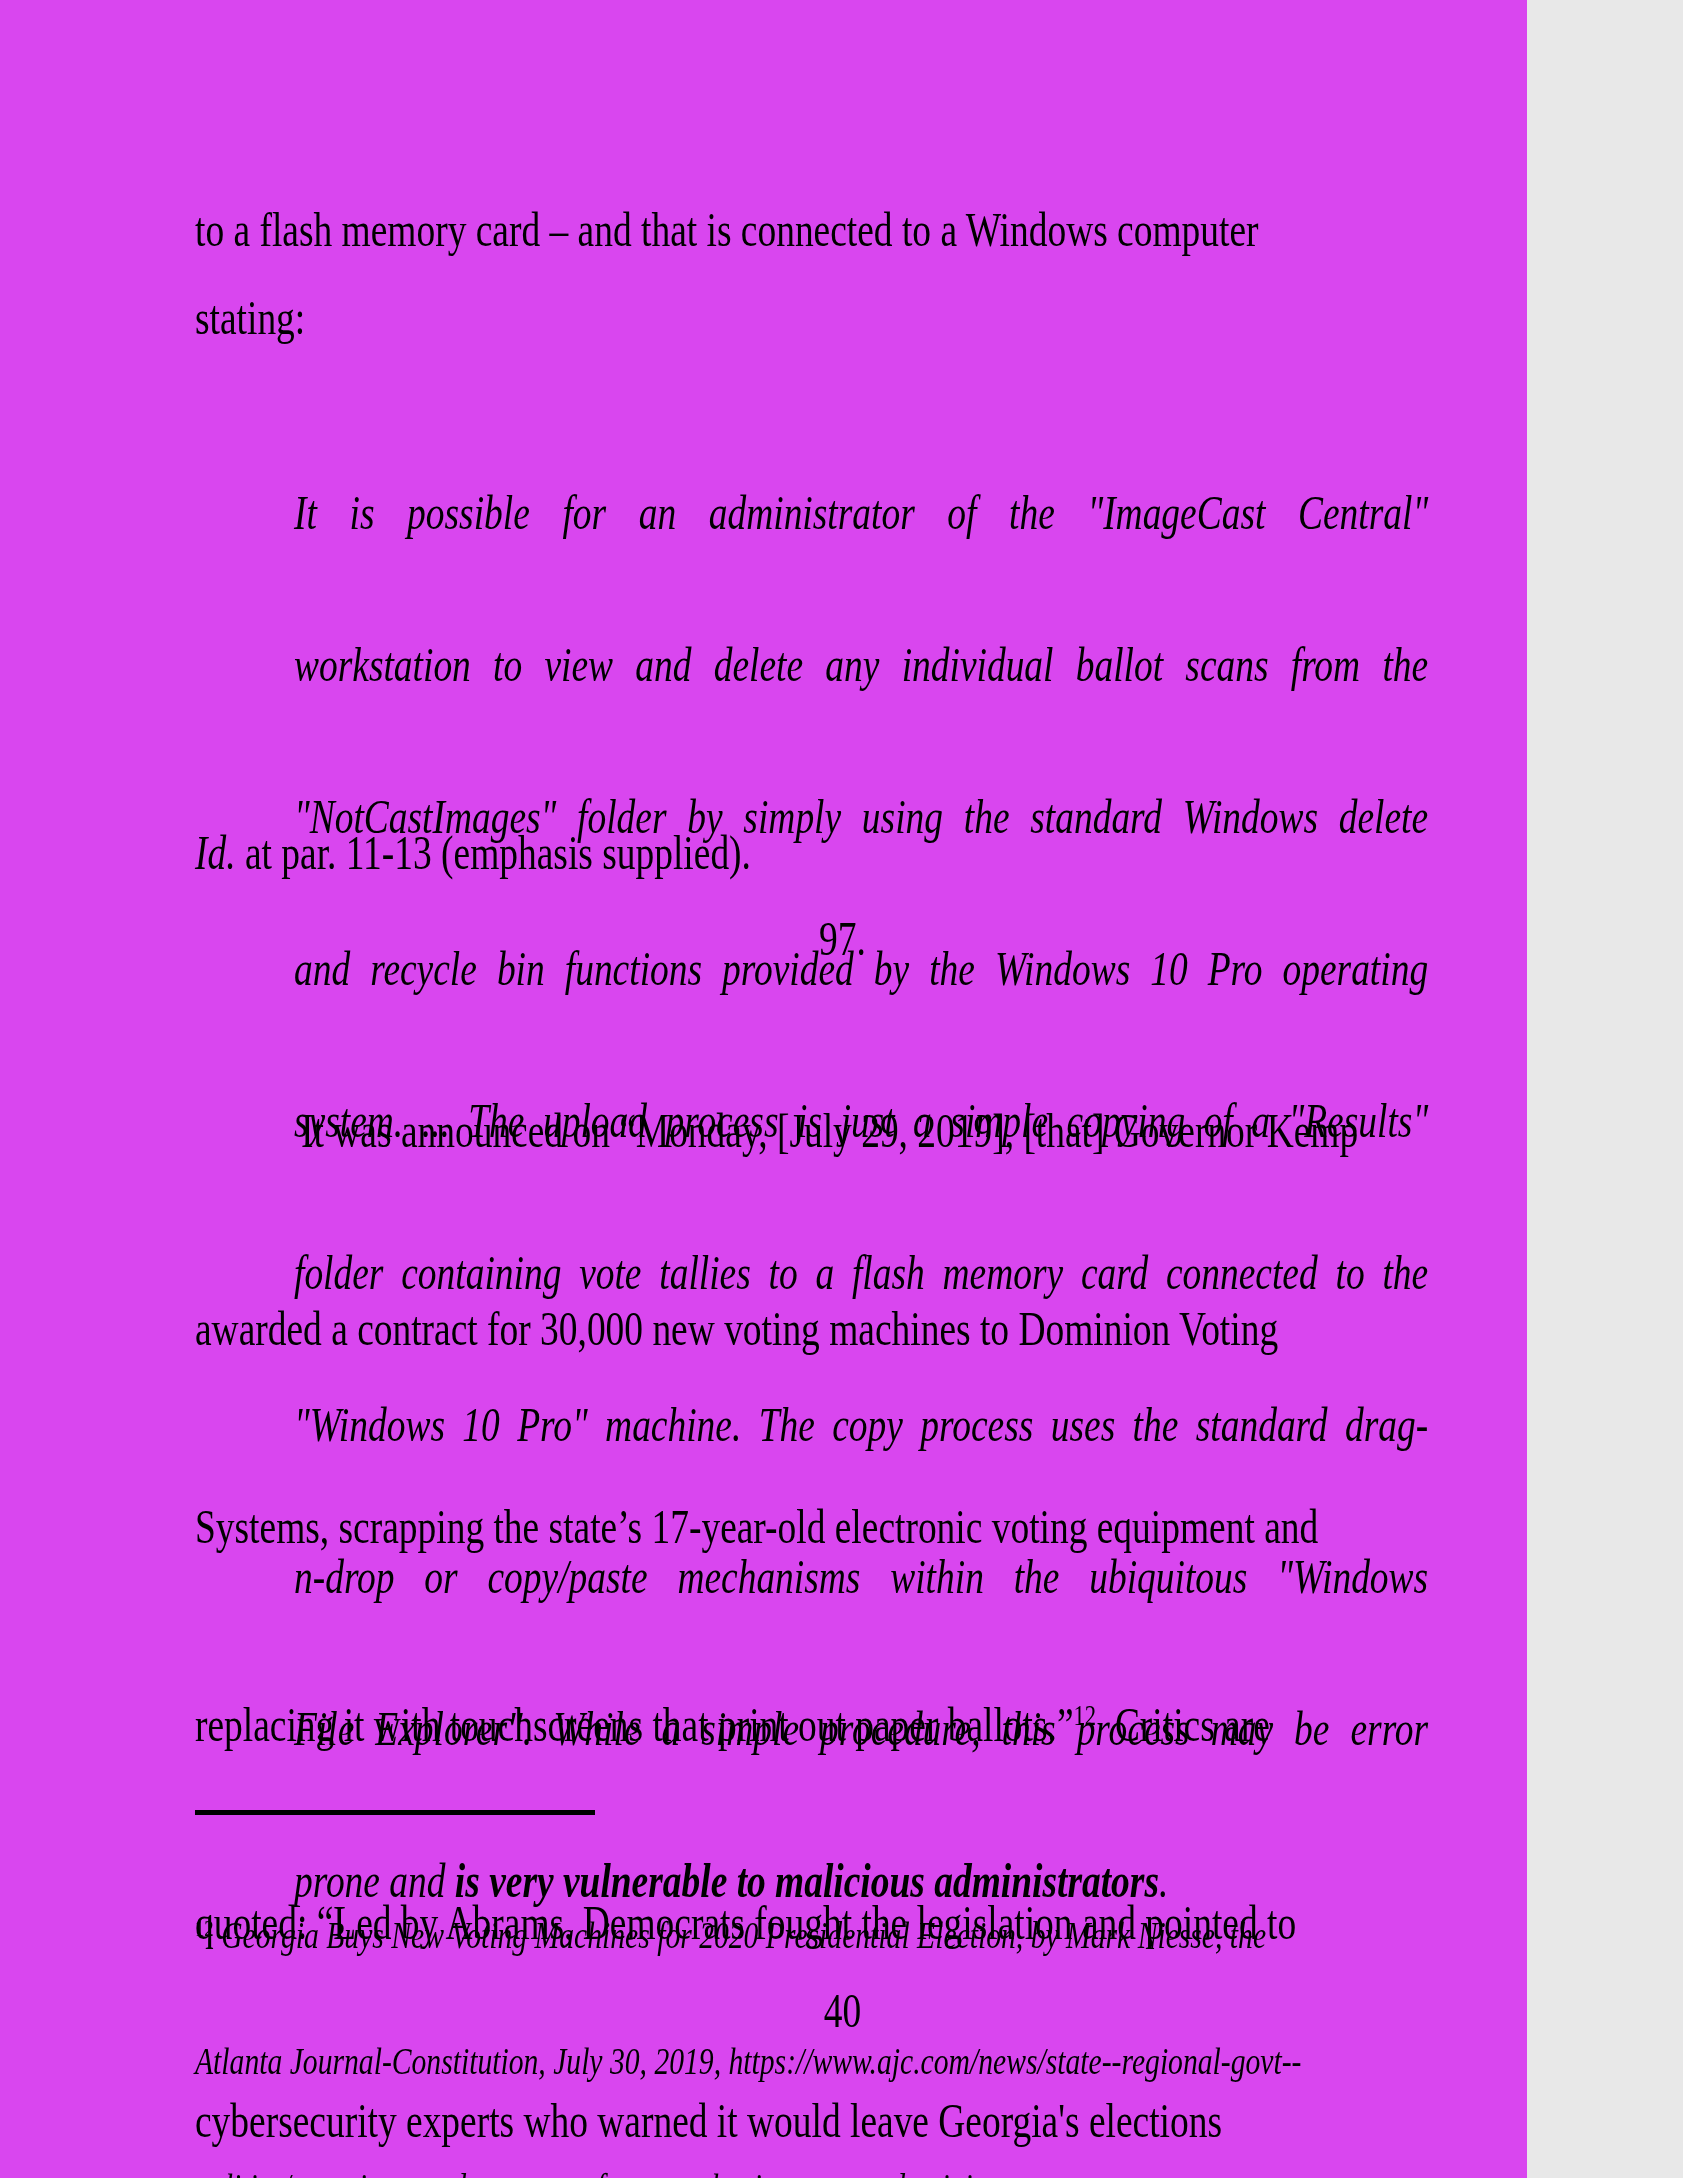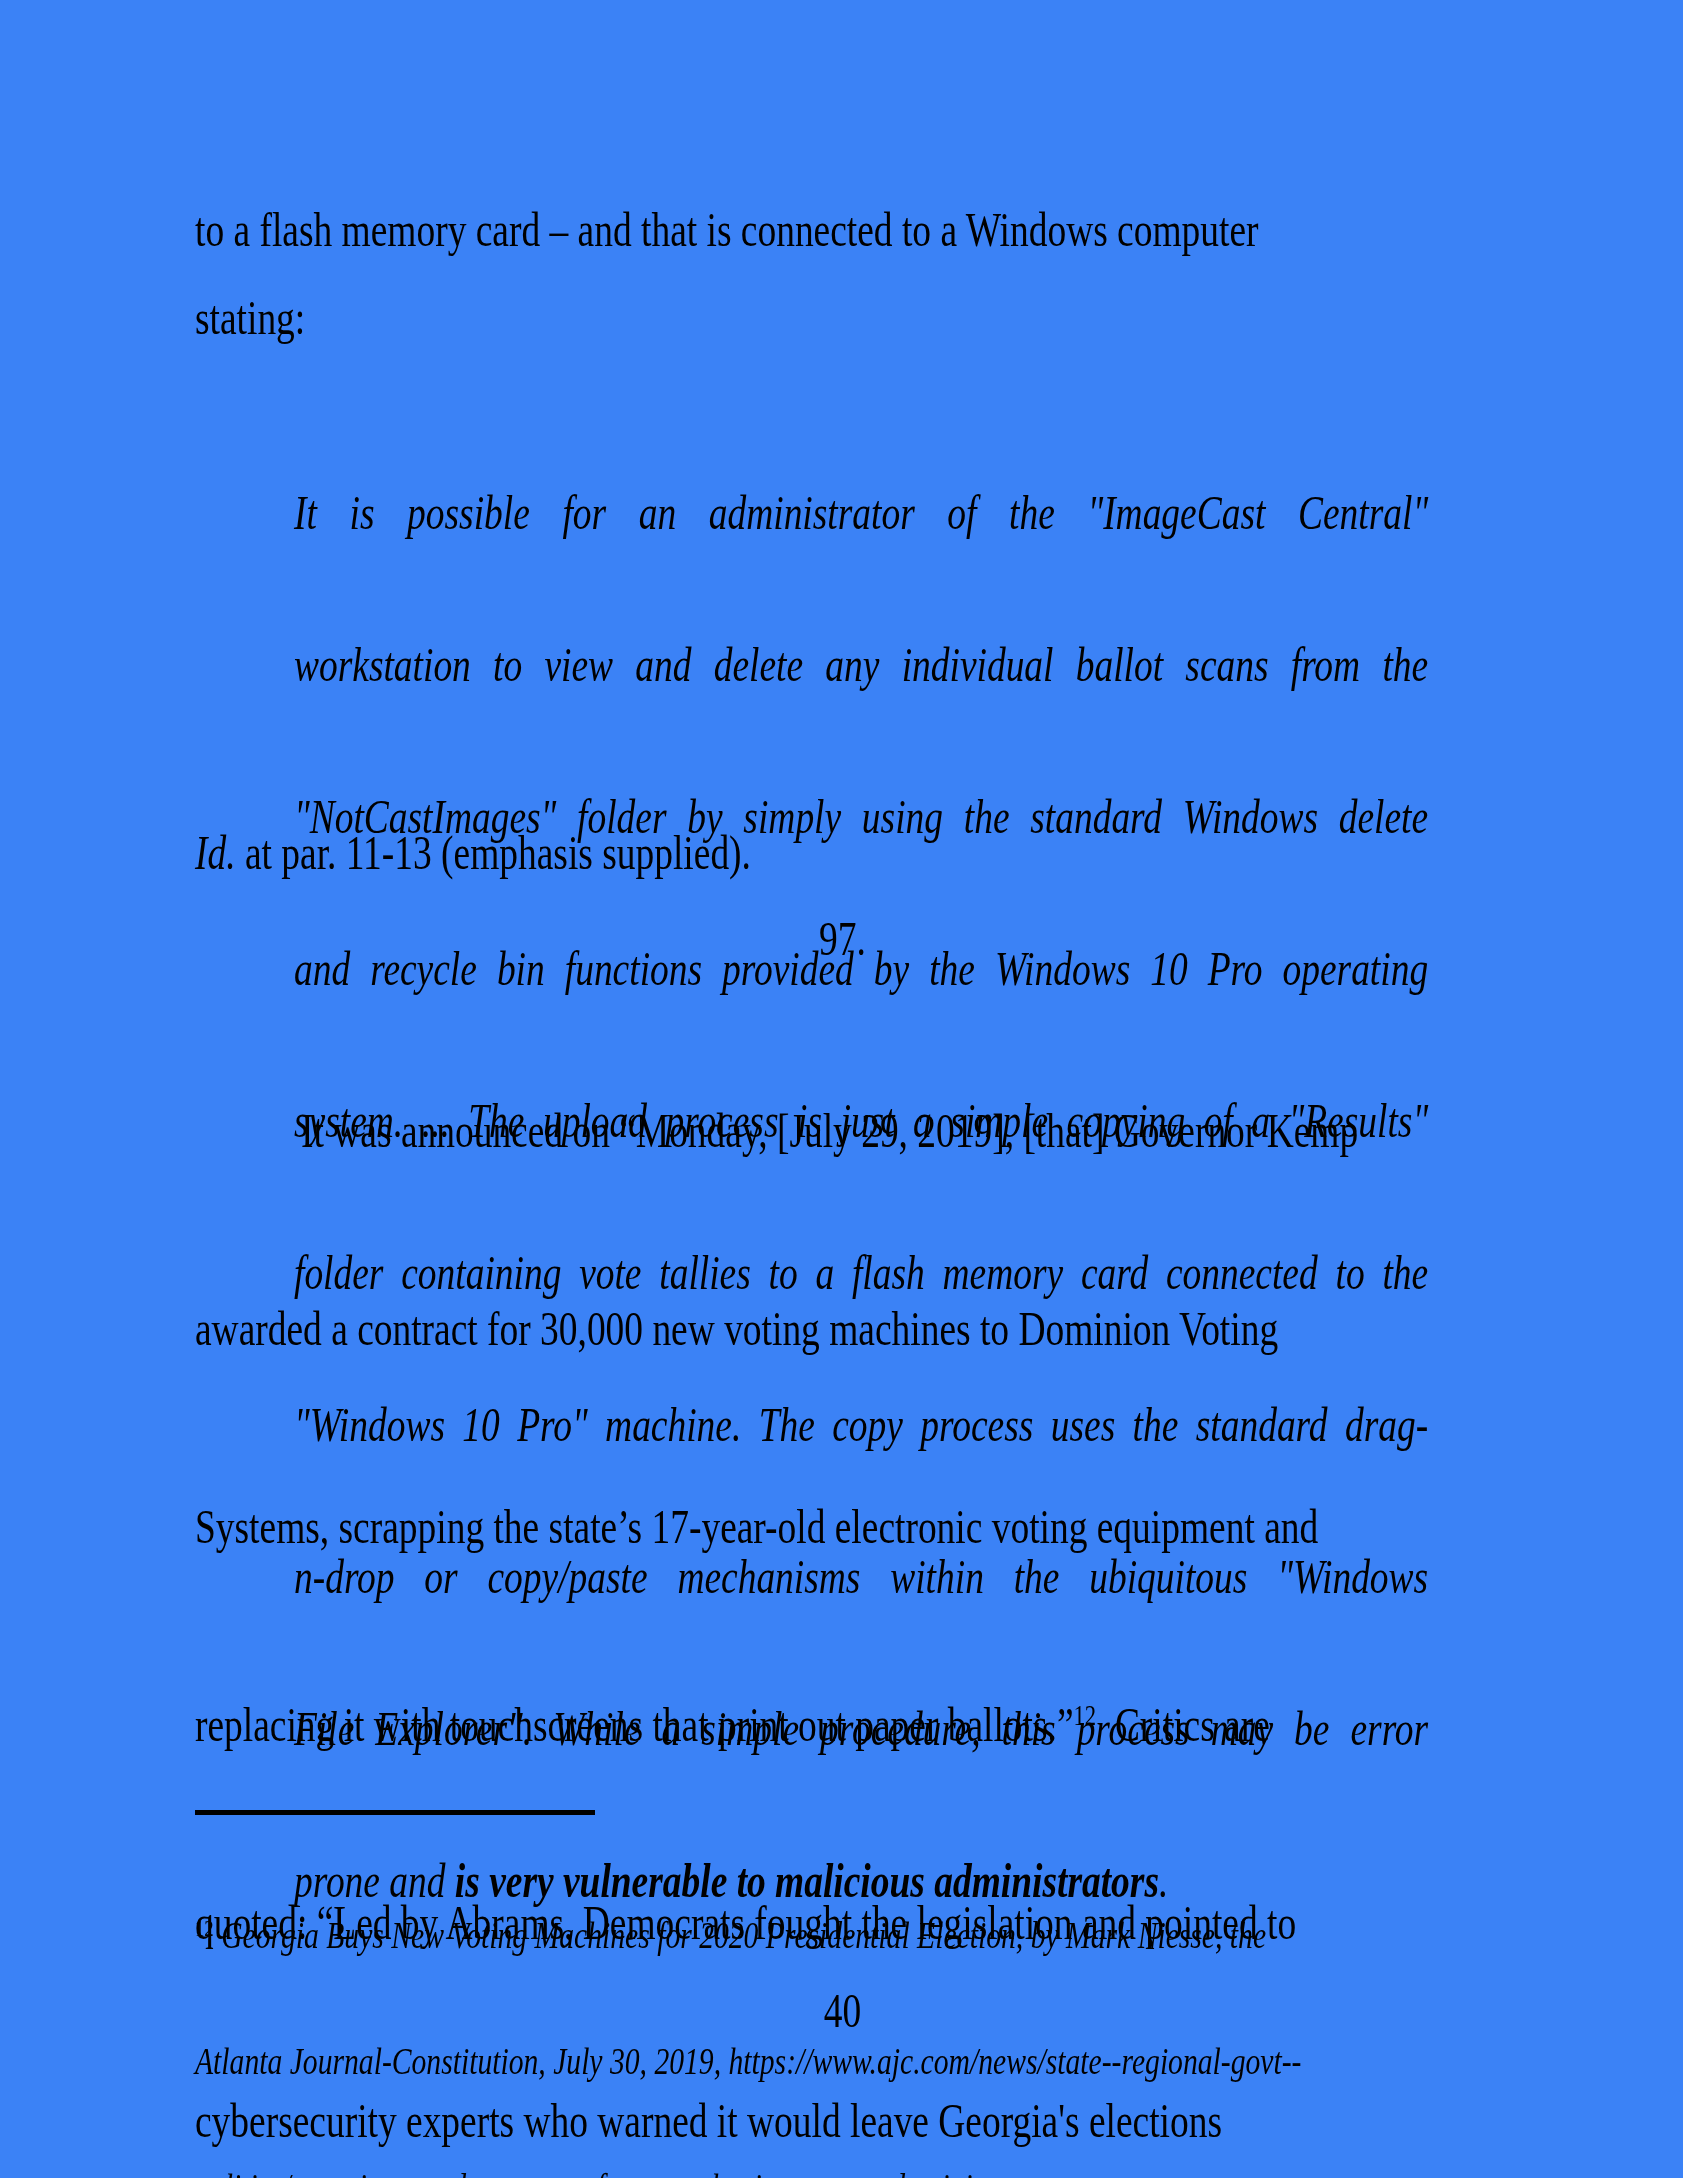--- a/index.html
+++ b/index.html
@@ -1,19 +1,19 @@
 <!DOCTYPE html>
 <html><head>
 <meta charset="utf-8">
 <style>
   html,body{margin:0;padding:0;background:#e8e8e8;}
   .page{
     position:relative;
-    width:1683px;height:2178px;
-    background:#3b82f6;
+    width:1527px;height:2178px;
+    background:#d946ef;
     font-family:"Liberation Serif","DejaVu Serif",serif;
     color:#000;
     overflow:hidden;
   }
   .stretch{
     transform:scaleX(0.78);
     transform-origin:left top;
     white-space:pre-wrap;
   }
   .block{position:absolute;}

